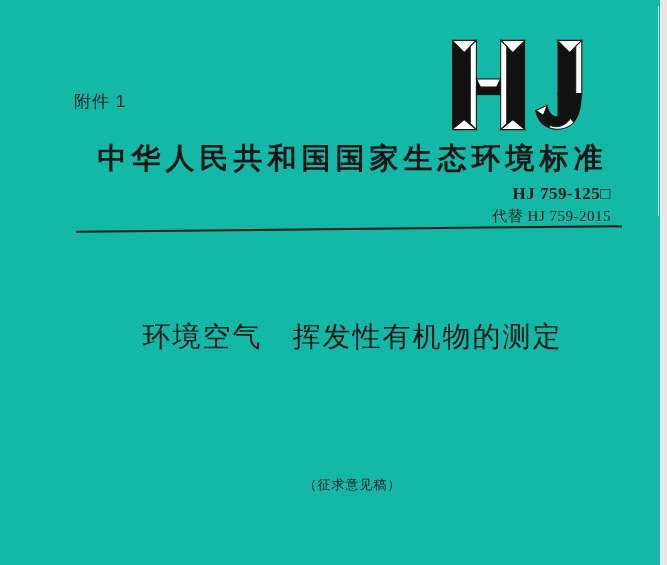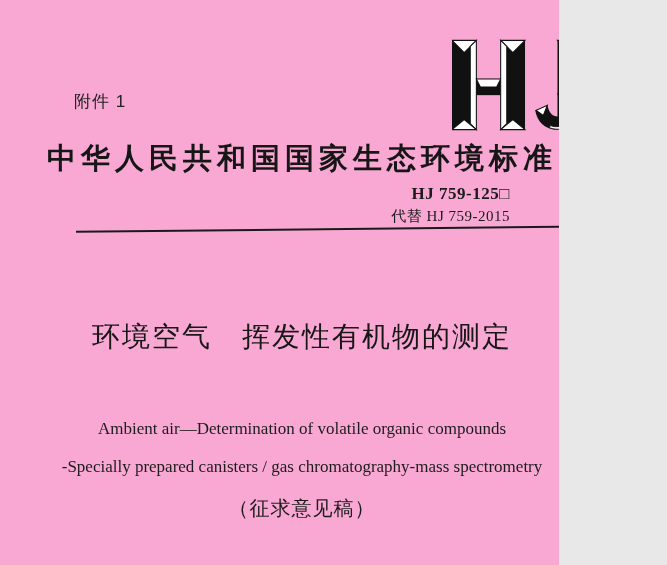--- a/index.html
+++ b/index.html
@@ -2,23 +2,23 @@
 <html><head>
 <meta charset="utf-8">
 <style>
   html, body {
     margin: 0;
     padding: 0;
     background: #e8e8e8;
   }
   .page {
     position: relative;
-    width: 559px;
+    width: 660px;
     height: 565px;
-    background: #f9a8d4;
+    background: #14b8a6;
     overflow: hidden;
     font-family: "Liberation Serif", "DejaVu Serif", serif;
     color: #1b1b1b;
   }
   
   .scan-edge-right {
     position: absolute;
     left: 658px;
     top: 6px;
     width: 1px;
@@ -97,23 +97,23 @@
   .doc-title-cn-2 { top: 367px; }
   .doc-title-en {
     font-family: "Liberation Serif", "DejaVu Serif", serif;
     font-size: 17px;
     color: #1c1c1c;
     white-space: nowrap;
   }
   .doc-title-en-1 { top: 419px; }
   .doc-title-en-2 { top: 457px; }
   .draft-label {
-    top: 495px;
+    top: 476px;
     font-family: Liberation Sans, sans-serif;
-    font-size: 20px;
+    font-size: 13px;
     font-weight: 500;
     color: #1c1c1c;
     letter-spacing: 1px;
   }
 </style>
 </head>
 <body>
 
 <div class="page">
 
@@ -149,19 +149,17 @@
 
   <div class="std-number">HJ 759-125□</div>
 
   <div class="replaces-label">代替 HJ 759-2015</div>
 
   <div class="divider-rule"></div>
 
   <div class="center-block doc-title-cn doc-title-cn-1">环境空气　挥发性有机物的测定</div>
 
 
-  <div class="center-block doc-title-en doc-title-en-1">Ambient air—Determination of volatile organic compounds</div>
 
-  <div class="center-block doc-title-en doc-title-en-2">-Specially prepared canisters / gas chromatography-mass spectrometry</div>
 
   <div class="center-block draft-label">（征求意见稿）</div>
 
 </div>
 
 </body></html>

